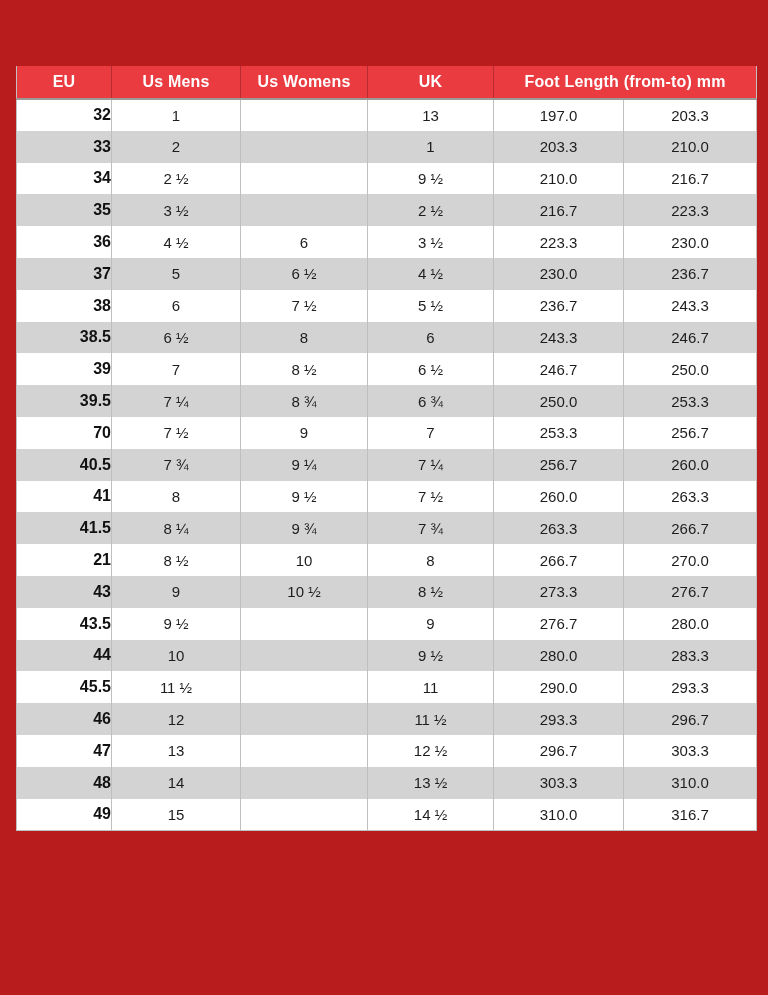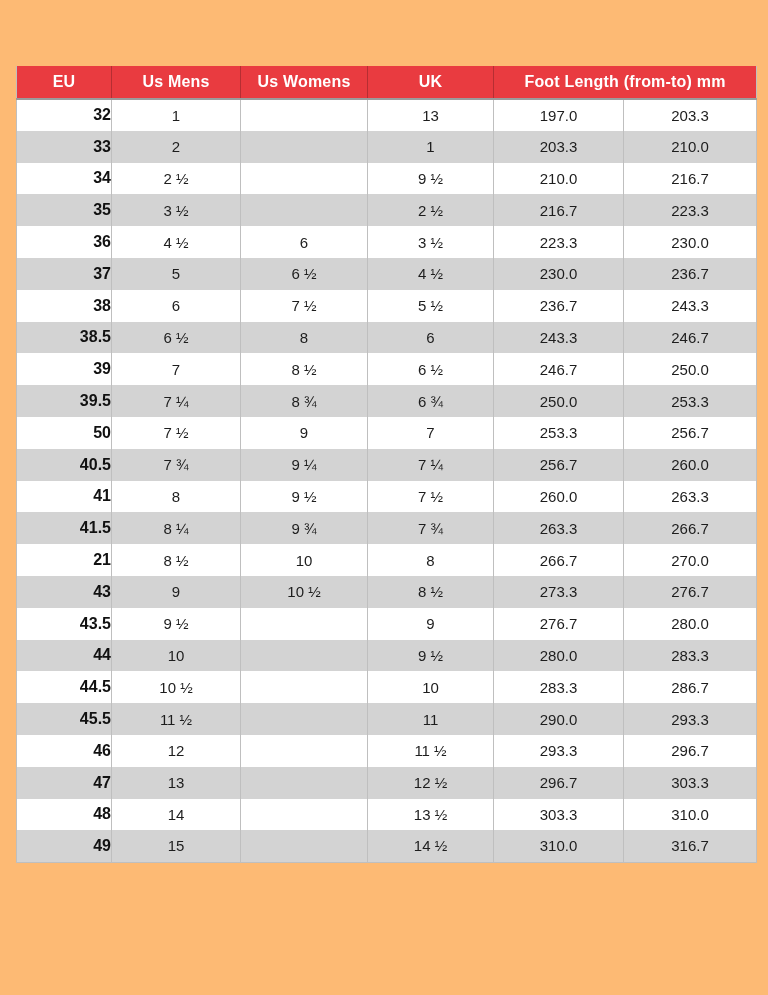--- a/index.html
+++ b/index.html
@@ -16,21 +16,21 @@
   html, body {
     margin: 0;
     padding: 0;
     background: #ffffff;
     font-family: "Liberation Sans", sans-serif;
   }
   .page {
     position: relative;
     width: 768px;
     height: 995px;
-    background: #fdba74;
+    background: #b91c1c;
     overflow: hidden;
   }
   table.size-chart {
     position: absolute;
     left: 16px;
     top: 66px;
     width: 740px;
     border-collapse: collapse;
     table-layout: fixed;
     border-left: 1px solid var(--grid-line);
@@ -175,21 +175,21 @@
         </tr>
         <tr>
           <td class="eu">39.5</td>
           <td>7 ¼</td>
           <td>8 ¾</td>
           <td>6 ¾</td>
           <td>250.0</td>
           <td>253.3</td>
         </tr>
         <tr>
-          <td class="eu">50</td>
+          <td class="eu">70</td>
           <td>7 ½</td>
           <td>9</td>
           <td>7</td>
           <td>253.3</td>
           <td>256.7</td>
         </tr>
         <tr>
           <td class="eu">40.5</td>
           <td>7 ¾</td>
           <td>9 ¼</td>
@@ -239,28 +239,20 @@
         </tr>
         <tr>
           <td class="eu">44</td>
           <td>10</td>
           <td></td>
           <td>9 ½</td>
           <td>280.0</td>
           <td>283.3</td>
         </tr>
         <tr>
-          <td class="eu">44.5</td>
-          <td>10 ½</td>
-          <td></td>
-          <td>10</td>
-          <td>283.3</td>
-          <td>286.7</td>
-        </tr>
-        <tr>
           <td class="eu">45.5</td>
           <td>11 ½</td>
           <td></td>
           <td>11</td>
           <td>290.0</td>
           <td>293.3</td>
         </tr>
         <tr>
           <td class="eu">46</td>
           <td>12</td>

